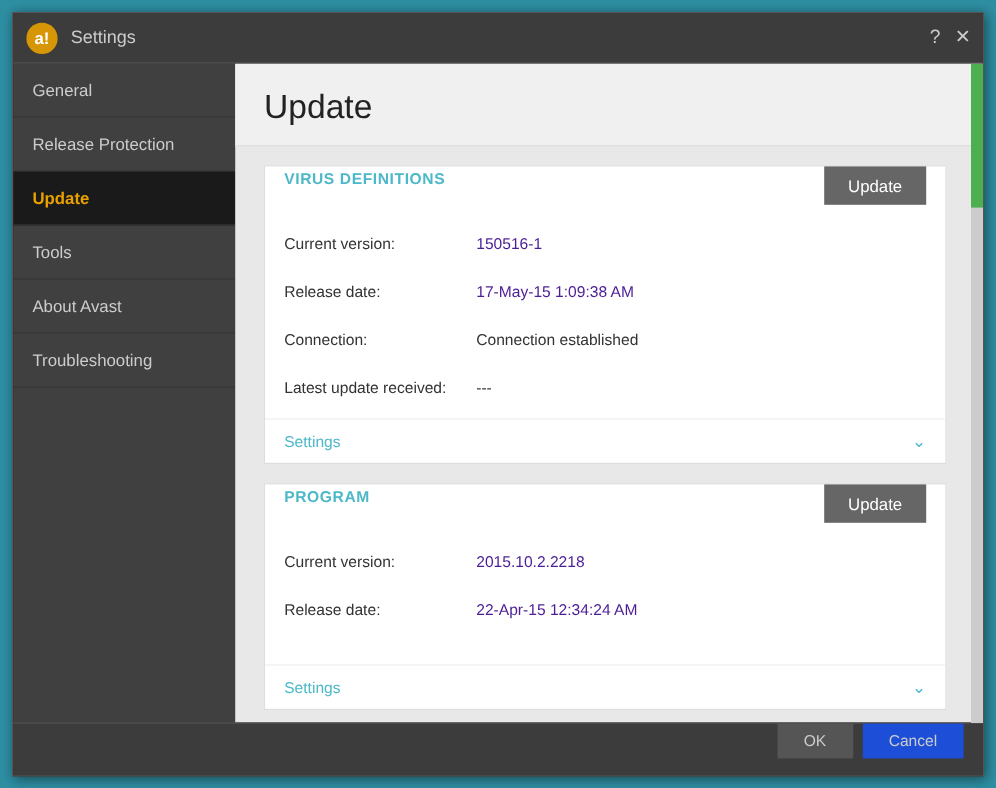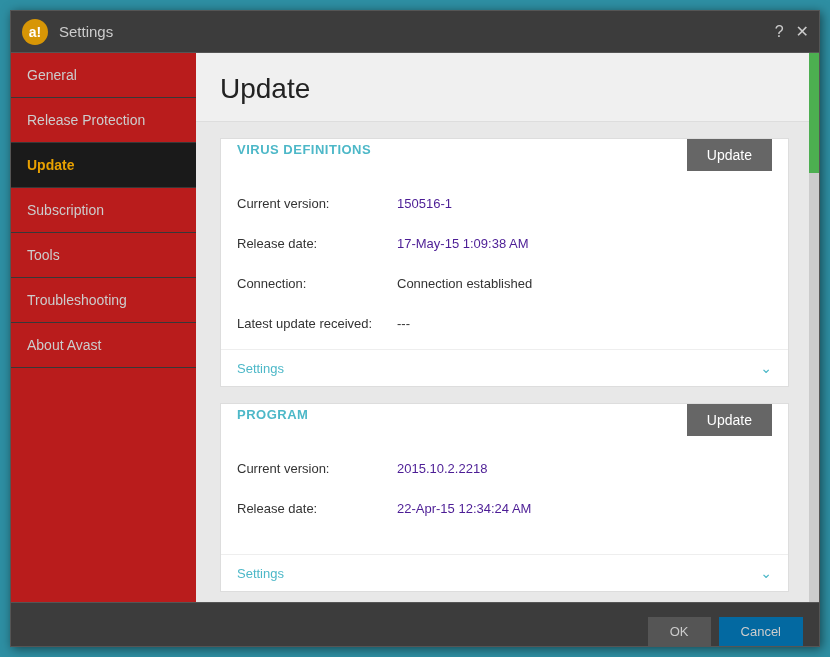--- a/index.html
+++ b/index.html
@@ -57,21 +57,21 @@
       border: none;
       line-height: 1;
     }
     .main-content {
       display: flex;
       flex: 1;
       overflow: hidden;
     }
     .sidebar {
       width: 185px;
-      background: #b91c1c;
+      background: #404040;
       flex-shrink: 0;
       display: flex;
       flex-direction: column;
     }
     .sidebar-item {
       padding: 14px 16px;
       color: #ccc;
       font-size: 14px;
       cursor: pointer;
       border-bottom: 1px solid #383838;
@@ -195,28 +195,28 @@
       justify-content: space-between;
       padding: 14px 6px;
       color: #4db8c8;
       font-size: 13px;
       cursor: pointer;
     }
     .footer {
       background: #3c3c3c;
       height: 44px;
       display: flex;
-      align-items: flex-end;
+      align-items: flex-start;
       justify-content: flex-end;
       padding: 0 16px;
       gap: 8px;
       border-top: 1px solid #555;
     }
     .footer-btn {
-      background: #0369a1;
+      background: #1d4ed8;
       color: #ccc;
       border: none;
       padding: 7px 22px;
       font-size: 13px;
       cursor: pointer;
     }
     .footer-btn.ok {
       background: #555;
       color: #ccc;
     }
@@ -247,30 +247,27 @@
       <div class="sidebar-item">
         <span>General</span>
       </div>
       <div class="sidebar-item">
         <span>Release Protection</span>
       </div>
       <div class="sidebar-item active">
         <span>Update</span>
       </div>
       <div class="sidebar-item">
-        <span>Subscription</span>
-      </div>
-      <div class="sidebar-item">
         <span>Tools</span>
       </div>
       <div class="sidebar-item">
+        <span>About Avast</span>
+      </div>
+      <div class="sidebar-item">
         <span>Troubleshooting</span>
-      </div>
-      <div class="sidebar-item">
-        <span>About Avast</span>
       </div>
     </div>
 
     <div class="content-area">
       <div class="scrollbar-track">
         <div class="scrollbar-thumb"></div>
       </div>
 
       <div class="content-header">
         <h1 class="content-title">Update</h1>

